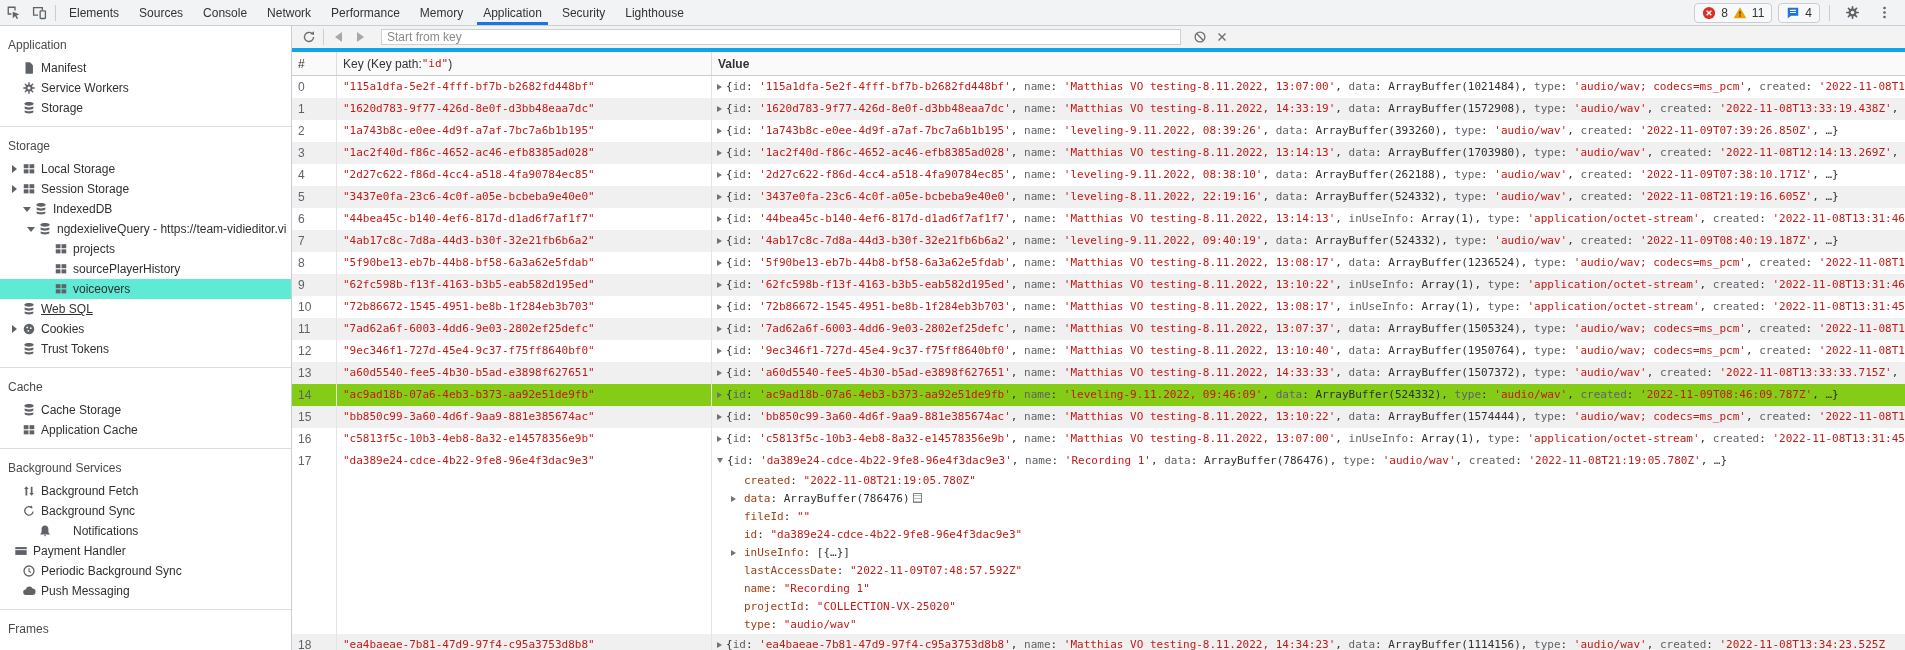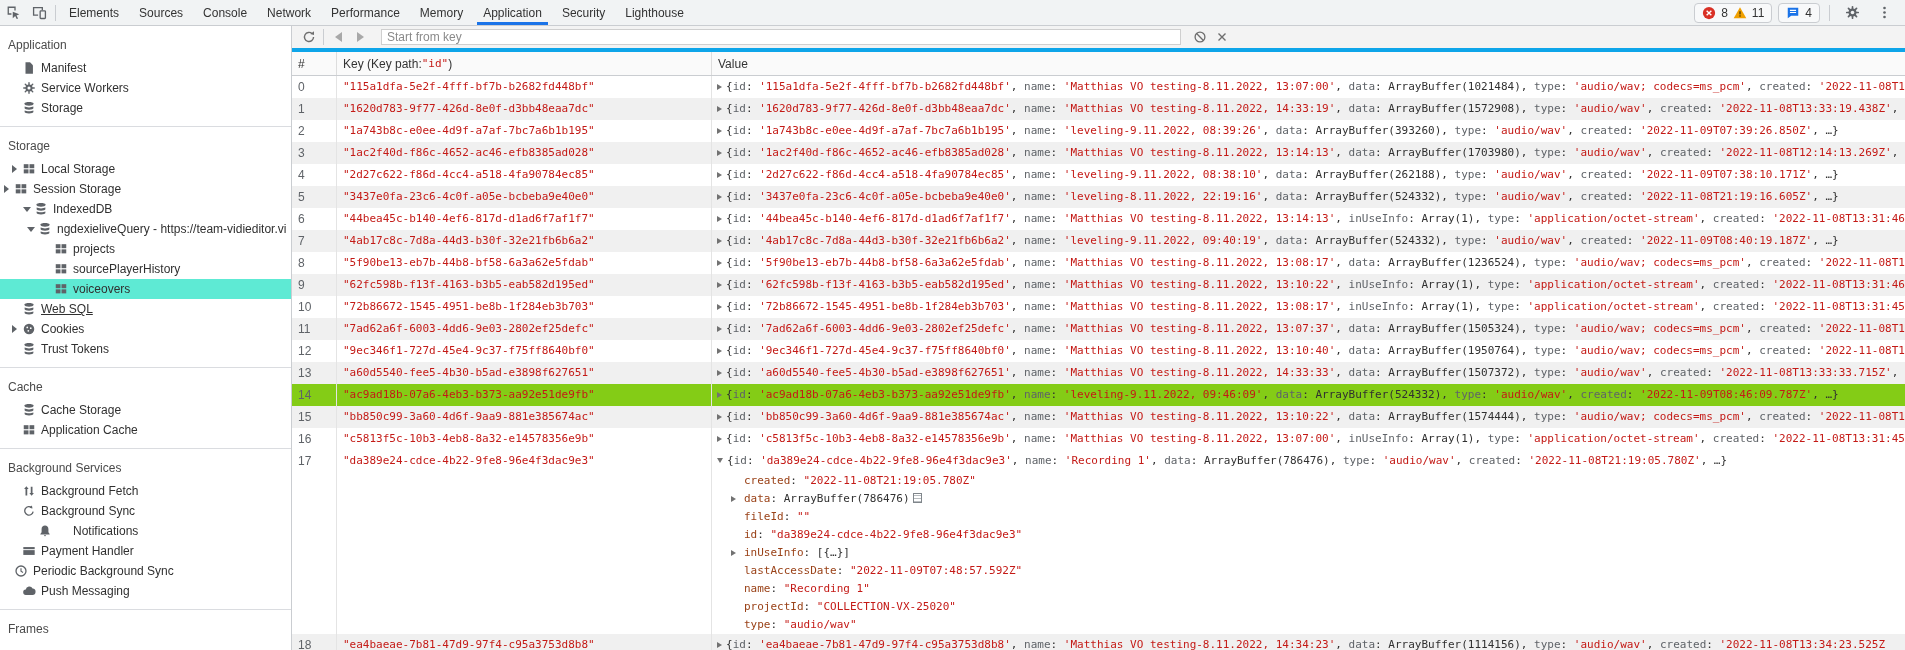--- a/index.html
+++ b/index.html
@@ -60,21 +60,21 @@
   .key-input::placeholder { color:#8a8a8a; }
 
   
   .grid { flex:1; display:flex; flex-direction:column; min-width:0; overflow:hidden; }
   .grid-header { height:24px; flex:none; display:flex; background:#fafafa; border-bottom:1px solid #cacdd1;
                  font-size:12px; color:#333; align-items:stretch; }
   .gh-cell { padding-left:6px; display:flex; align-items:center; border-right:1px solid #ddd; white-space:nowrap; }
   .gh-cell.c-val { border-right:none; }
   .c-num { width:45px; flex:none; }
   .c-key { width:375px; flex:none; }
-  .c-val { flex:1; min-width:0; }
+  .c-val { flex:1; min-width:0;font-weight:bold; }
   .key-path-red { color:#c41a16; font-family:"DejaVu Sans Mono", monospace; font-size:11px; }
 
   .grid-body { flex:1; overflow:hidden; font-family:"DejaVu Sans Mono", monospace; font-size:11px; }
   .grow { display:flex; align-items:flex-start; min-height:22px; cursor:pointer; }
   .grow.shaded { background:#f0f0f0; }
   .grow.selected { background:#84cc16; }
   .cell-num { width:45px; flex:none; align-self:stretch; border-right:1px solid #e4e4e4;
               padding-left:6px; line-height:22px; font-family:"Liberation Sans", sans-serif;
               font-size:12px; color:#5f6368; }
   .cell-key { width:375px; flex:none; align-self:stretch; border-right:1px solid #e4e4e4;
@@ -245,21 +245,21 @@
                 <g fill="#5f6368">
                   <rect x="2" y="2.5" width="5.4" height="4.6"></rect>
                   <rect x="8.6" y="2.5" width="5.4" height="4.6"></rect>
                   <rect x="2" y="8.4" width="5.4" height="4.6"></rect>
                   <rect x="8.6" y="8.4" width="5.4" height="4.6"></rect>
                 </g>
               </svg>
             </span>
             <span>Local Storage</span>
           </div>
-          <div class="side-item" style="">
+          <div class="side-item" style="padding-left: 8px;">
             <span class="arrow-slot">
               <span class="tri-r"></span>
             </span>
             <span class="s-icon">
               <svg viewBox="0 0 16 16">
                 <g fill="#5f6368">
                   <rect x="2" y="2.5" width="5.4" height="4.6"></rect>
                   <rect x="8.6" y="2.5" width="5.4" height="4.6"></rect>
                   <rect x="2" y="8.4" width="5.4" height="4.6"></rect>
                   <rect x="8.6" y="8.4" width="5.4" height="4.6"></rect>
@@ -440,33 +440,33 @@
           <div class="side-item" style="padding-left: 8px; gap: 16px;">
             <span class="arrow-slot"></span>
             <span class="s-icon">
               <svg viewBox="0 0 16 16">
                 <path fill="#5f6368" d="M8 1.6c-2.3 0-3.9 1.7-3.9 4v3.9L2.7 11.3v.7h10.6v-.7L11.9 9.5V5.6c0-2.3-1.6-4-3.9-4z"></path>
                 <path fill="#5f6368" d="M6.7 12.8h2.6a1.3 1.3 0 0 1-2.6 0z"></path>
               </svg>
             </span>
             <span>Notifications</span>
           </div>
-          <div class="side-item" style="padding-left: 8px;">
+          <div class="side-item" style="">
             <span class="arrow-slot"></span>
             <span class="s-icon">
               <svg viewBox="0 0 16 16">
                 <g fill="#5f6368">
                   <path d="M1.5 3.5h13v2.4h-13z"></path>
                   <path d="M1.5 7h13v5.5h-13z"></path>
                 </g>
               </svg>
             </span>
             <span>Payment Handler</span>
           </div>
-          <div class="side-item" style="">
+          <div class="side-item" style="padding-left: 8px;">
             <span class="arrow-slot"></span>
             <span class="s-icon">
               <svg viewBox="0 0 16 16">
                 <circle cx="8" cy="8" r="5.7" fill="none" stroke="#5f6368" stroke-width="1.5"></circle>
                 <path fill="none" stroke="#5f6368" stroke-width="1.3" d="M8 4.8v3.4l2.3 1.4"></path>
               </svg>
             </span>
             <span>Periodic Background Sync</span>
           </div>
           <div class="side-item" style="padding-left: 8px;">

